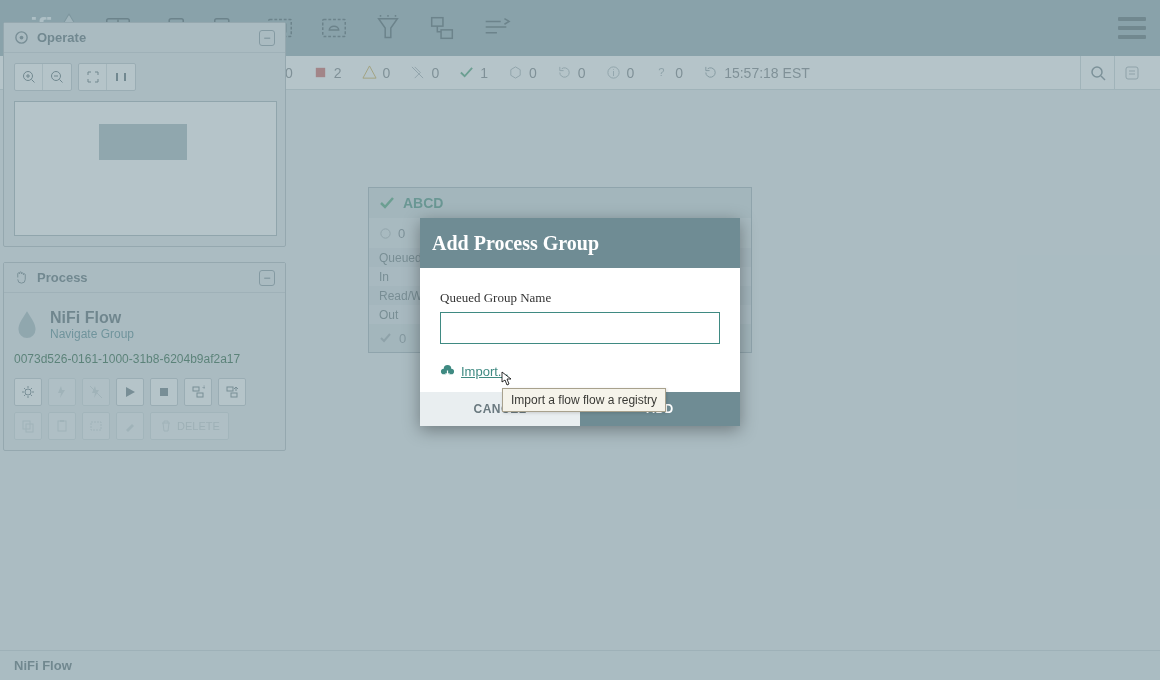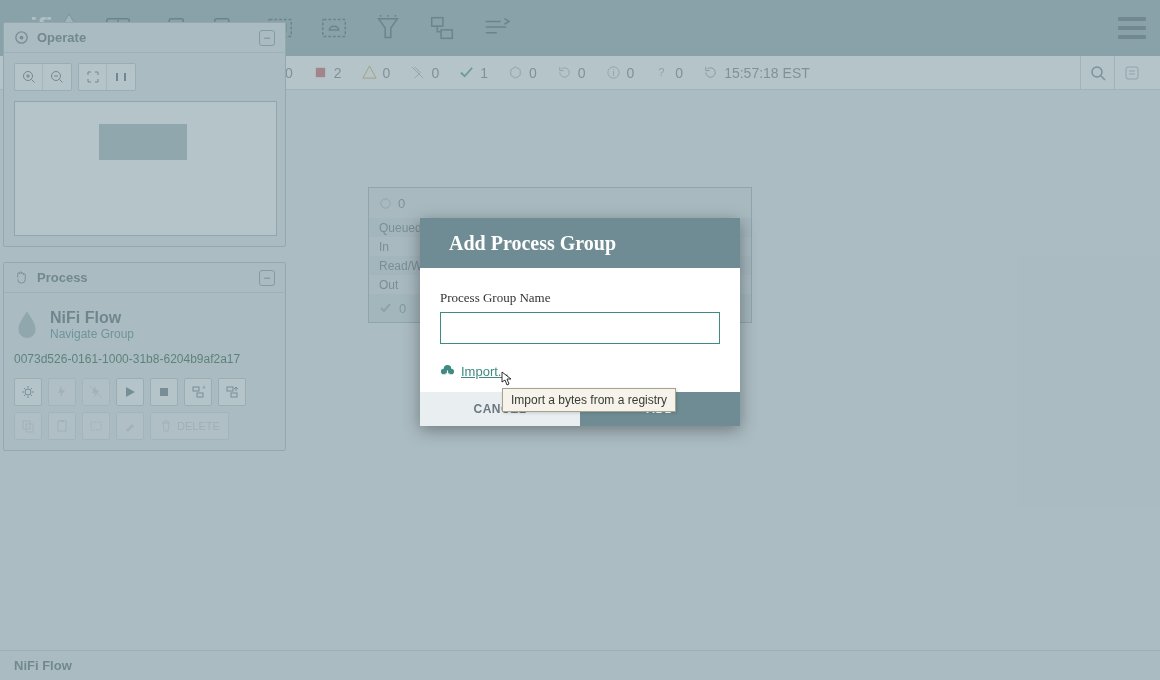--- a/index.html
+++ b/index.html
@@ -65,21 +65,21 @@
 .pg-row:nth-child(even){ background:#dce3e6; }
 .pg-footer { height:28px; background:#cfd9dc; display:flex; align-items:center; padding:0 10px; gap:6px; color:#7c8a8f; }
 .pg-footer svg{width:14px;height:14px;}
 
 
 .breadcrumb { position:absolute; bottom:0; left:0; right:0; height:30px; background:#e2e9ec; border-top:1px solid #c2cdd1; display:flex; align-items:center; padding:0 14px; font-size:13px; font-weight:600; color:#4c6168; }
 
 
 .overlay { position:absolute; inset:0; background:rgba(135,160,168,0.62); z-index:100; }
 .dialog { position:absolute; left:420px; top:218px; width:320px; background:#fff; box-shadow:0 4px 16px rgba(0,0,0,0.35); z-index:110; }
-.dialog-header { height:50px; background:#6f8c94; color:#fff; display:flex; align-items:center; padding:0 29px; font-size:20px; font-weight:600; font-family: "Georgia", serif; }
+.dialog-header { height:50px; background:#6f8c94; color:#fff; display:flex; align-items:center; padding:0 12px; font-size:20px; font-weight:600; font-family: "Georgia", serif; }
 .dialog-body { padding:22px 20px 10px 20px; }
 .dialog-label { font-size:13px; color:#333; margin-bottom:6px; font-family: Georgia, serif;}
 .dialog-input { width:100%; height:32px; border:1px solid #3f8a82; padding:0 8px; font-size:13px; outline:none; }
 .import-link { display:inline-flex; align-items:center; gap:6px; margin-top:20px; color:#3f8a82; font-size:13px; text-decoration:underline; cursor:pointer;justify-content:flex-end; }
 .import-link svg { width:15px;height:15px; fill:#3f8a82; }
 .dialog-footer { height:34px; display:flex; }
 .btn-cancel { flex:1; background:#e9eef0; color:#6a797f; font-size:12px; font-weight:700; letter-spacing:0.5px; border:none; cursor:pointer; }
 .btn-add { flex:1; background:#6f8c94; color:#fff; font-size:12px; font-weight:700; letter-spacing:0.5px; border:none; cursor:pointer; }
 
 .cursor-pointer { position:absolute; left:498px; top:370px; z-index:120; pointer-events:none; }
@@ -264,20 +264,26 @@
           <rect x="2" y="2" width="12" height="12" rx="2" fill="none" stroke="#9aa6ab"></rect>
           <path d="M5 6h6M5 9h6" stroke="#9aa6ab"></path>
         </svg>
       </div>
   </div>
 </div>
 
 <div class="canvas">
 
   <div class="process-group">
+    <div class="pg-title">
+      <svg viewBox="0 0 16 16">
+          <path d="M2 8 l4 4 8-9" fill="none" stroke="#3f9d6f" stroke-width="2.5"></path>
+        </svg>
+      <span>ABCD</span>
+    </div>
     <div class="pg-stats">
       <svg viewBox="0 0 14 14">
           <circle cx="7" cy="7" r="5" fill="none" stroke="#9aa6ab"></circle>
         </svg>
       <span>0</span>
     </div>
     <div class="pg-rows">
       <div class="pg-row">Queued</div>
       <div class="pg-row">In</div>
       <div class="pg-row">Read/W</div>
@@ -432,34 +438,34 @@
 </div>
 
 <div class="breadcrumb">
     <span>NiFi Flow</span>
   </div>
 
 <div class="overlay"></div>
 <div class="dialog">
   <div class="dialog-header">Add Process Group</div>
   <div class="dialog-body">
-    <div class="dialog-label">Process Group Name</div>
+    <div class="dialog-label">Queued Group Name</div>
     <input class="dialog-input" type="text" value="" style="">
     <div class="import-link">
       <svg viewBox="0 0 16 16">
           <path d="M4 11 a3 3 0 0 1 0-6 a4 4 0 0 1 8 0 a3 3 0 0 1 0 6 Z" fill="#3f8a82"></path>
           <path d="M8 7 v5 M6 10 l2 2 2-2" stroke="#fff" fill="none" stroke-width="1.3"></path>
         </svg>
       <span>Import...</span>
     </div>
   </div>
   <div class="dialog-footer">
     <button class="btn-cancel">CANCEL</button>
     <button class="btn-add">ADD</button>
   </div>
 </div>
 
 <div class="cursor-pointer">
   <svg viewBox="0 0 18 18">
       <path d="M4 2 v10 l3-2 2 5 2-1 -2-5 h4 Z" fill="#fff" stroke="#000" stroke-width="0.8"></path>
     </svg>
 </div>
-<div class="tooltip">Import a bytes from a registry</div>
+<div class="tooltip">Import a flow flow a registry</div>
 
 </body></html>

